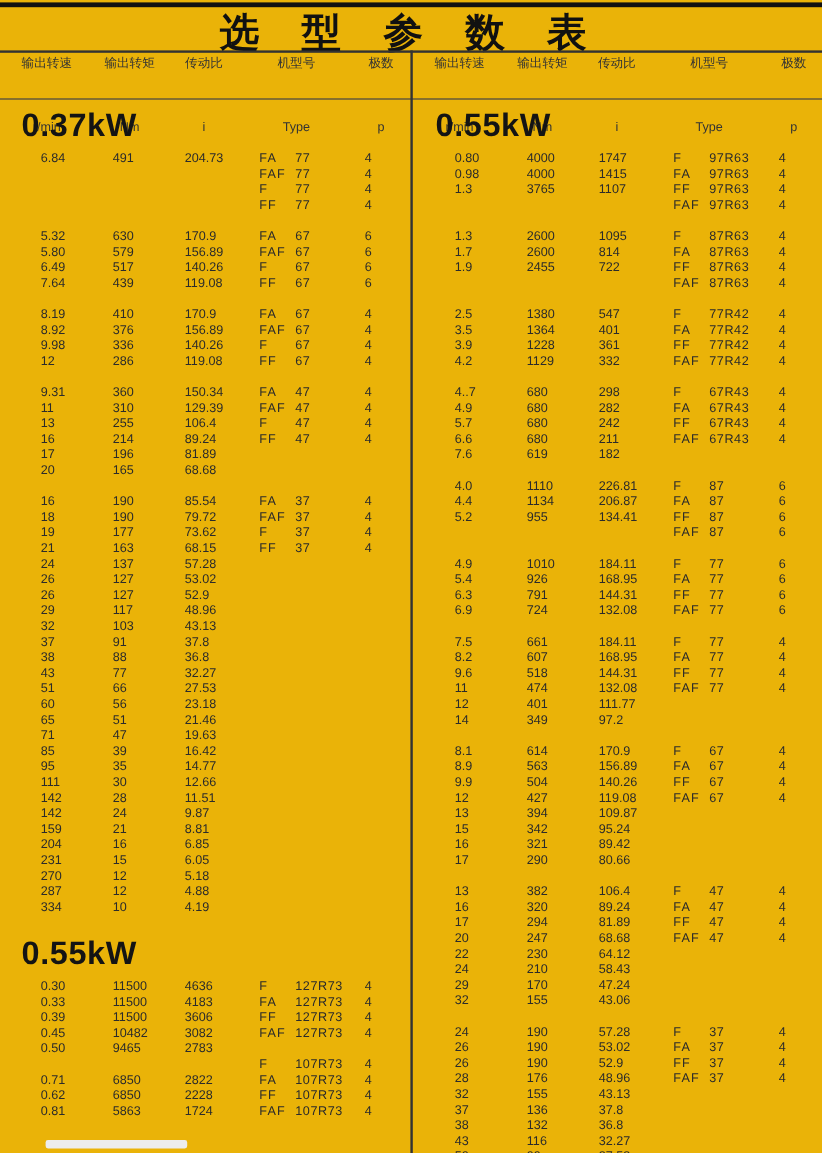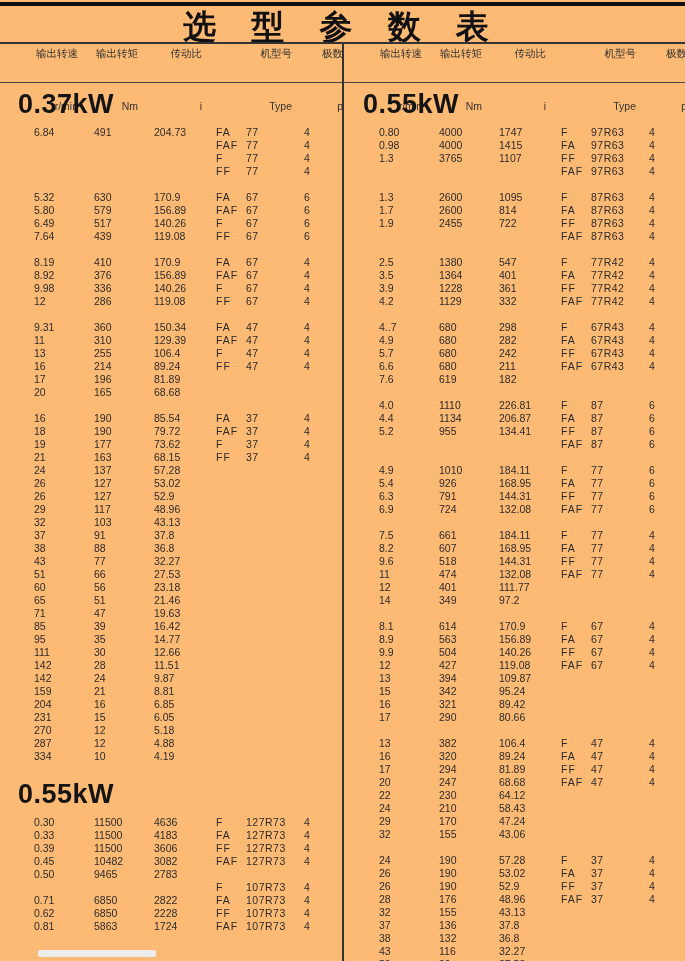--- a/index.html
+++ b/index.html
@@ -1,37 +1,37 @@
 <!DOCTYPE html>
 <html><head>
 <meta charset="utf-8">
 <style>
   html,body{margin:0;padding:0;background:#e9e9e9;}
   #page{
     position:relative;width:685px;height:961px;margin:0 auto;
-    background:#fdba74;overflow:hidden;
+    background:#eab308;overflow:hidden;
     font-family:"Liberation Sans","DejaVu Sans",sans-serif;
     color:#2b2b2b;
   }
   .rule{position:absolute;left:0;width:685px;background:#222;}
   .rule-top{top:2px;height:4px;background:#111;}
   .rule-under-title{top:42px;height:2px;background:#333;}
   .rule-under-header{top:82px;height:1px;background:#444;}
   .v-divider{position:absolute;left:342px;top:42px;width:2px;height:919px;background:#333;}
   #main-title{
     position:absolute;top:5px;left:0;width:100%;text-align:center;
     font-size:33px;font-weight:bold;letter-spacing:13px;color:#111;white-space:nowrap;
   }
   .col-headers{
     position:absolute;top:45px;display:grid;
     grid-template-columns:78px 60px 64px 90px 51px;
   }
   .col-headers.left{left:0;width:343px;}
   .col-headers.right{left:344px;width:341px;}
-  .col-head{text-align:right;font-size:10.5px;line-height:16px;color:#333;}
+  .col-head{text-align:center;font-size:10.5px;line-height:16px;color:#333;}
   .col-head .unit{display:block;margin-top:37px;}
   .pane{position:absolute;top:84px;}
   .pane-left{left:0;width:343px;}
   .pane-right{left:345px;width:340px;}
   .kw-heading{
     font-size:27px;font-weight:bold;color:#141414;
     padding-left:18px;margin:5px 18px 7px 0;line-height:30px;letter-spacing:0.5px;
   }
   .section{margin:0;}
   .section + .section .kw-heading{margin-top:16px;}

